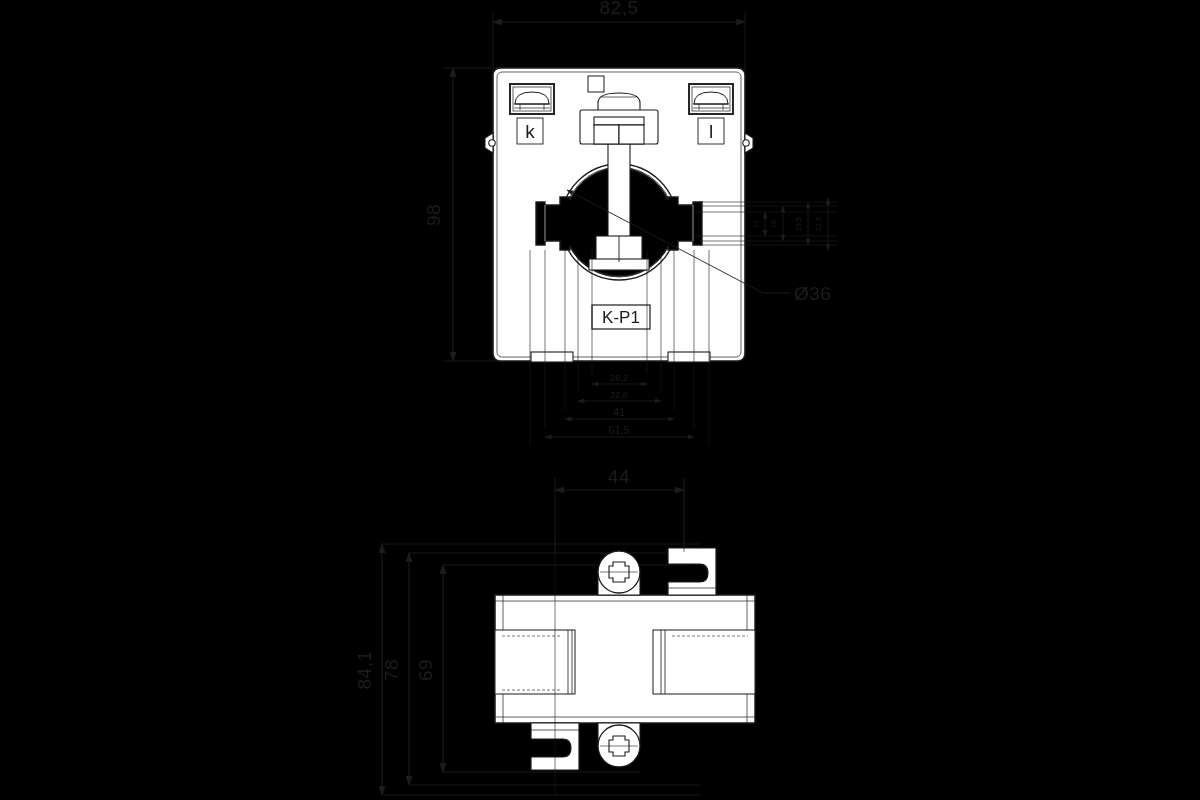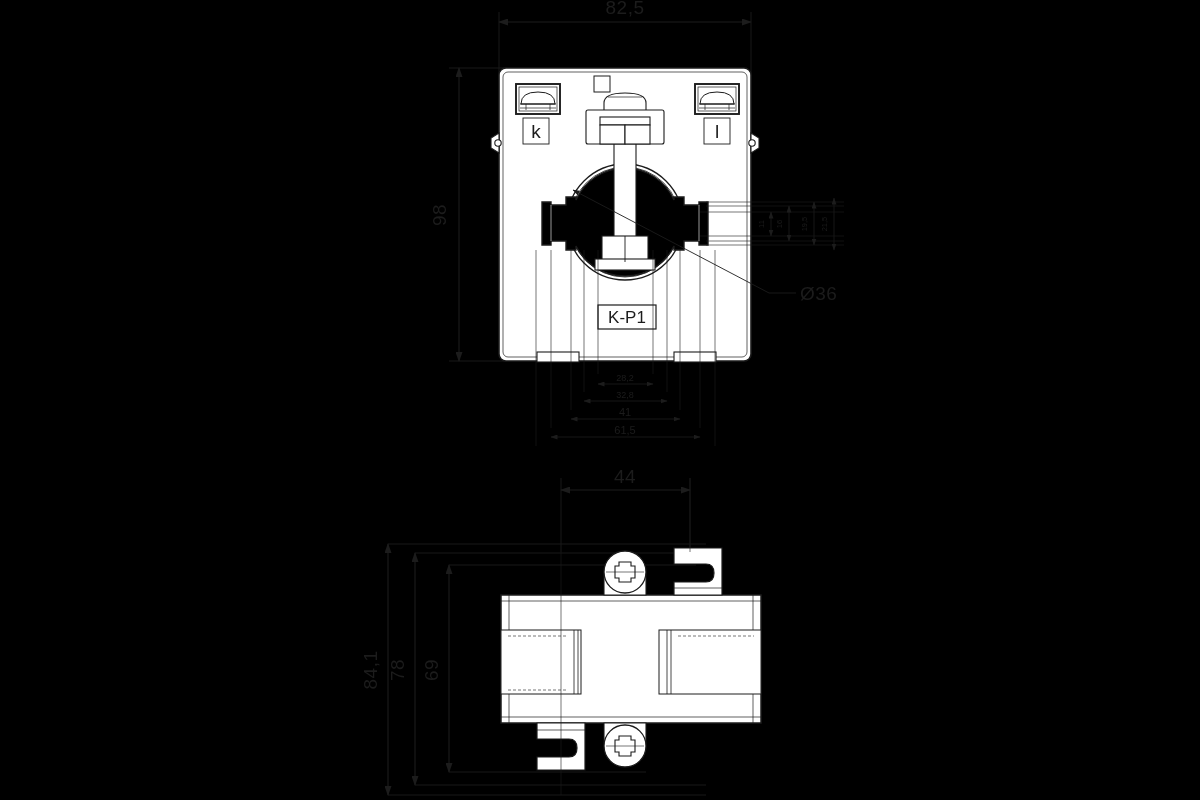--- a/index.html
+++ b/index.html
@@ -10,21 +10,20 @@
     width: 1200px;
     height: 800px;
     overflow: hidden;
     font-family: "Liberation Sans", sans-serif;
   }
   #sheet {
     position: relative;
     width: 1166px;
     height: 800px;
     background: #000000;
-    margin-left: 6px;
   }
   svg#drawing {
     display: block;
     width: 1200px;
     height: 800px;
   }
   .dimtext {
     font-family: "Liberation Sans", sans-serif;
     fill: #1c1c1c;
     font-size: 19px;

